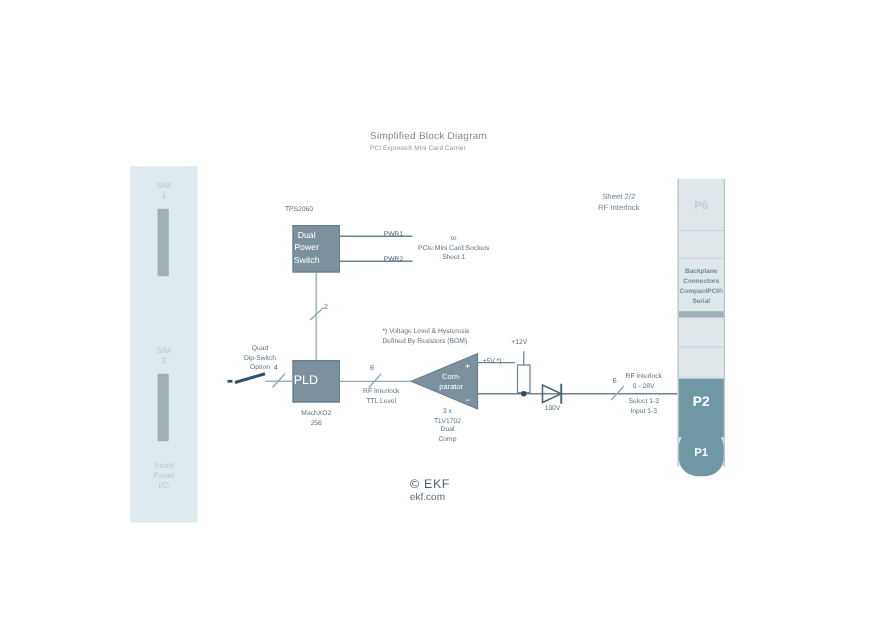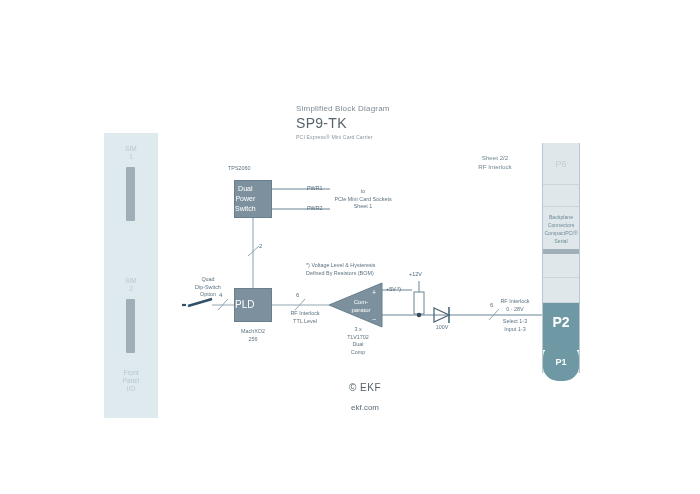--- a/index.html
+++ b/index.html
@@ -104,20 +104,21 @@
     height: 230px;
     background: #dfe7ea;
     border-left: 1px solid #b9c8ce;
     border-right: 1px solid #b9c8ce;
   }
   .bp-seg {
     position: absolute;
     left: 0;
     width: 36px;
     box-sizing: border-box;
+    font-weight: bold;
   }
   .bp-p6 {
     top: 0;
     height: 42px;
     border-bottom: 1px solid #c9d5da;
     color: #c3ced4;
     font-size: 9px;
     text-align: center;
     line-height: 42px;
   }
@@ -148,21 +149,21 @@
   .bp-empty2 {
     top: 135px;
     height: 25px;
     border-bottom: 1px solid #c9d5da;
   }
   .bp-p2 {
     top: 160px;
     height: 48px;
     background: #6f98a5;
     color: #ffffff;
-    font-size: 14px;
+    font-size: 11px;
     font-weight: bold;
     text-align: center;
     line-height: 39px;
     border-bottom: 1px solid #ffffff;
   }
   .bp-p1 {
     top: 200px;
     height: 38px;
     background: #6f98a5;
     color: #ffffff;
@@ -212,28 +213,28 @@
     line-height: 7.5px;
   }
   .sig-num {
     position: absolute;
     color: #5a7280;
     font-size: 6px;
   }
 
   .logo {
     position: absolute;
-    left: 320px;
+    left: 328px;
     top: 382px;
     width: 90px;
-    text-align: center;
+    text-align: left;
     color: #53606a;
   }
   .logo-main { font-size: 10px; letter-spacing: .5px; }
-  .logo-sub  { font-size: 8px; margin-top: 10px; color: #5d6a74; }
+  .logo-sub  { font-size: 8px; margin-top: 0; color: #5d6a74; }
 </style>
 </head>
 <body>
 
 <svg id="canvas" viewBox="0 0 700 494" xmlns="http://www.w3.org/2000/svg">
 
   <line x1="272" y1="189" x2="330" y2="189" stroke="#6d8492" stroke-width="1.1"></line>
   <line x1="272" y1="209" x2="330" y2="209" stroke="#6d8492" stroke-width="1.1"></line>
 
   <line x1="253" y1="218" x2="253" y2="288" stroke="#a8bcc6" stroke-width="1.4"></line>
@@ -263,21 +264,20 @@
   <polygon points="434,308 434,322 449,315" fill="none" stroke="#4e6878" stroke-width="1.3"></polygon>
   <line x1="449" y1="307" x2="449" y2="323" stroke="#4e6878" stroke-width="1.6"></line>
 
   <line x1="489" y1="320" x2="499" y2="309" stroke="#8fa6b3" stroke-width="1"></line>
   <line x1="500" y1="315" x2="542" y2="315" stroke="#6d8492" stroke-width="1.1"></line>
 
 </svg>
 
 <div class="title-block">
   <div class="title-line1">Simplified Block Diagram</div>
-  <div class="title-line2">SP9-TK</div>
   <div class="title-line3">PCI Express® Mini Card Carrier</div>
 </div>
 
 <div class="sheet-block">
   <div>Sheet 2/2</div>
   <div>RF Interlock</div>
 </div>
 
 <div class="frontpanel">
   <div class="sim-label" style="top:12px;">

